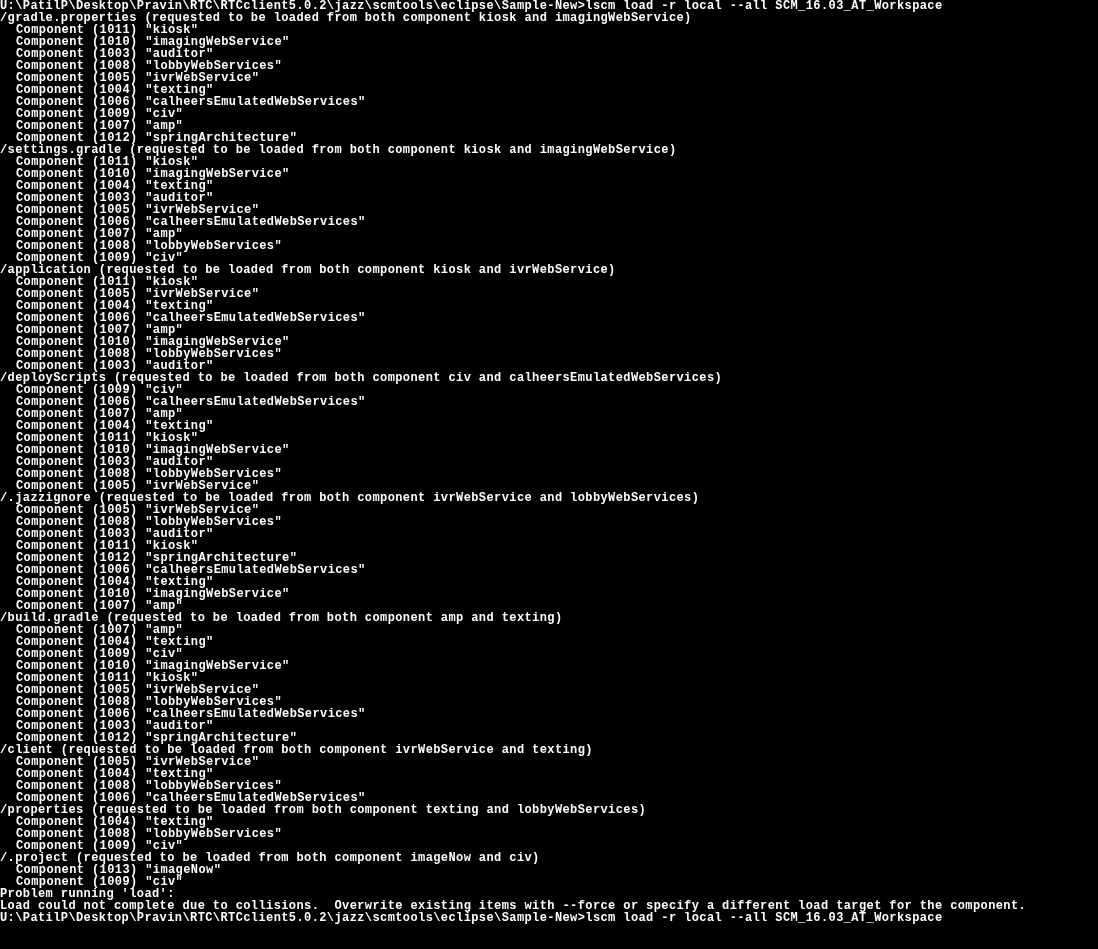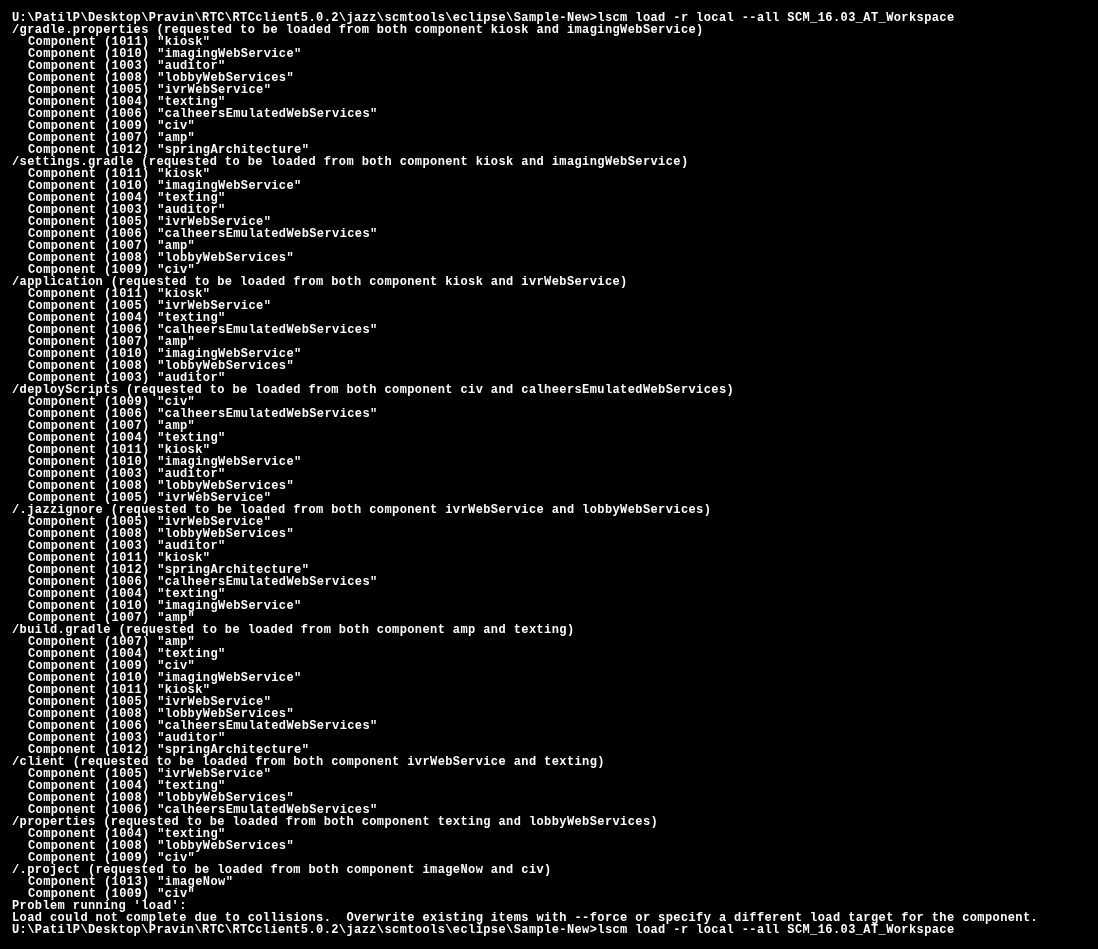--- a/index.html
+++ b/index.html
@@ -10,21 +10,21 @@
     font-family: "Consolas", "Courier New", monospace;
     font-size: 12px;
     line-height: 12px;
     letter-spacing: 0.4px;
     width: 1098px;
     height: 949px;
     overflow: hidden;
     font-weight: bold;
   }
   .terminal {
-    padding: 12px;
+    padding: 0;
     white-space: pre;
   }
   .line {
     white-space: pre;
   }
   .indent1 { padding-left: 16px; }
 </style>
 </head>
 <body>
 

